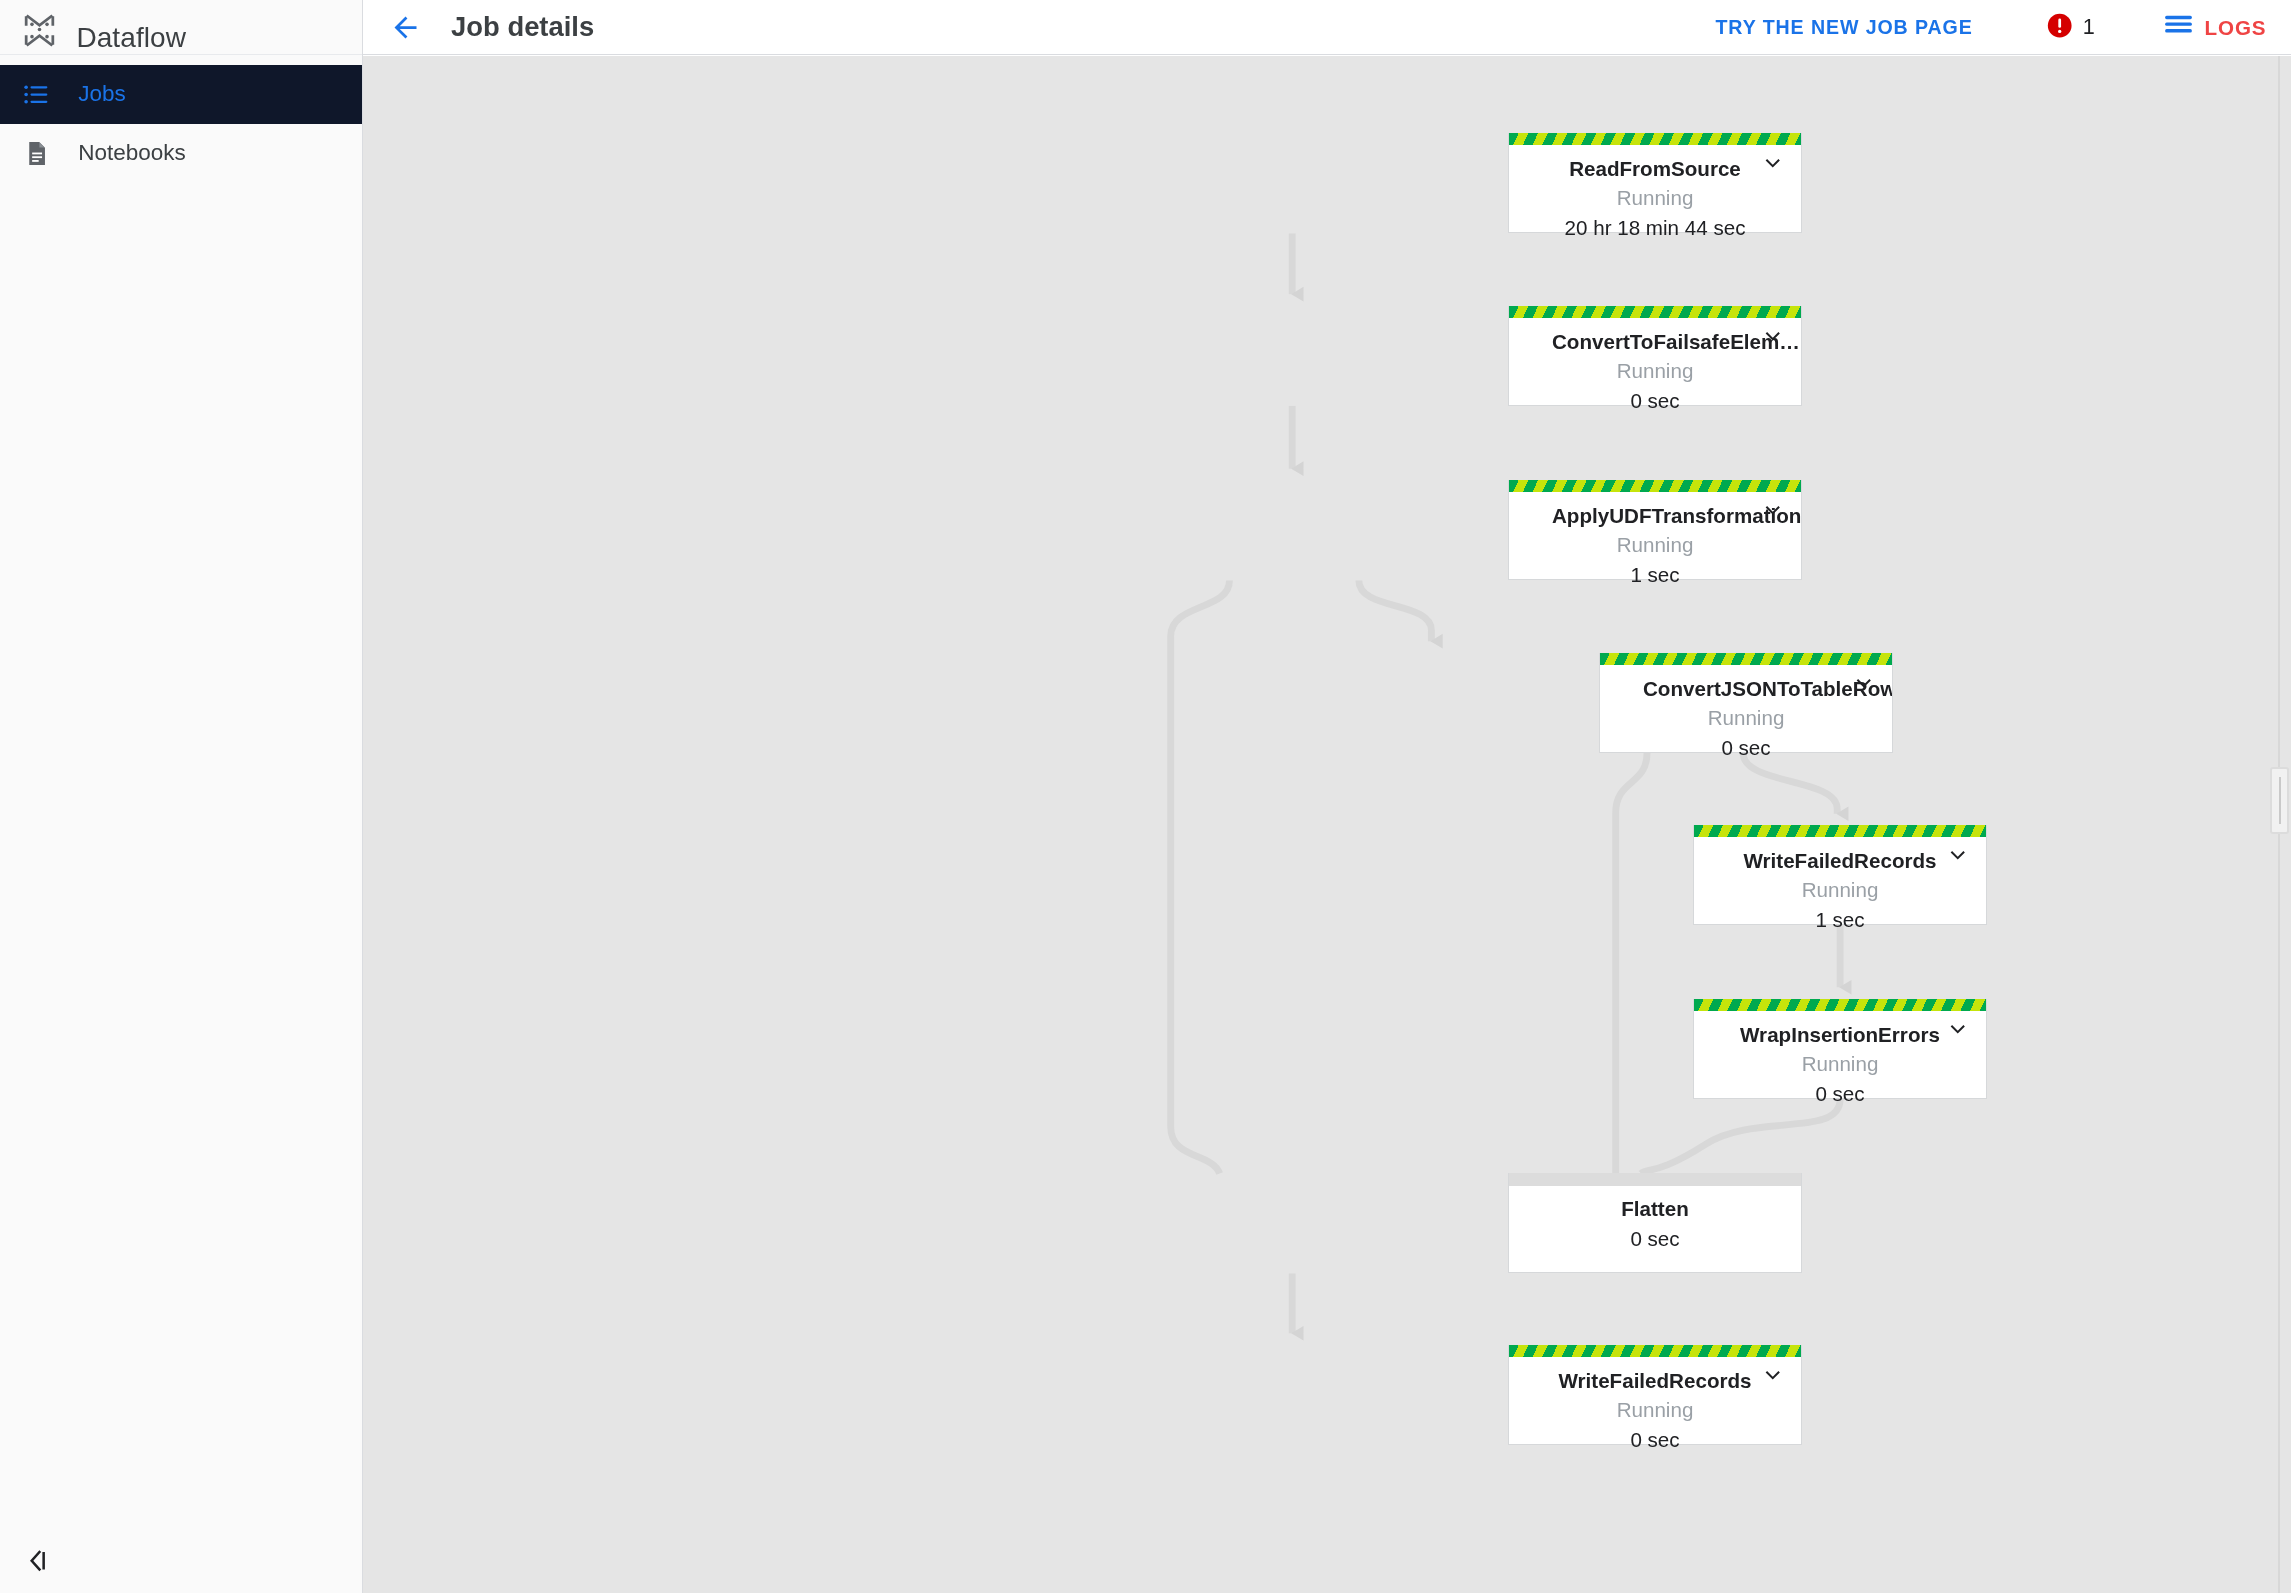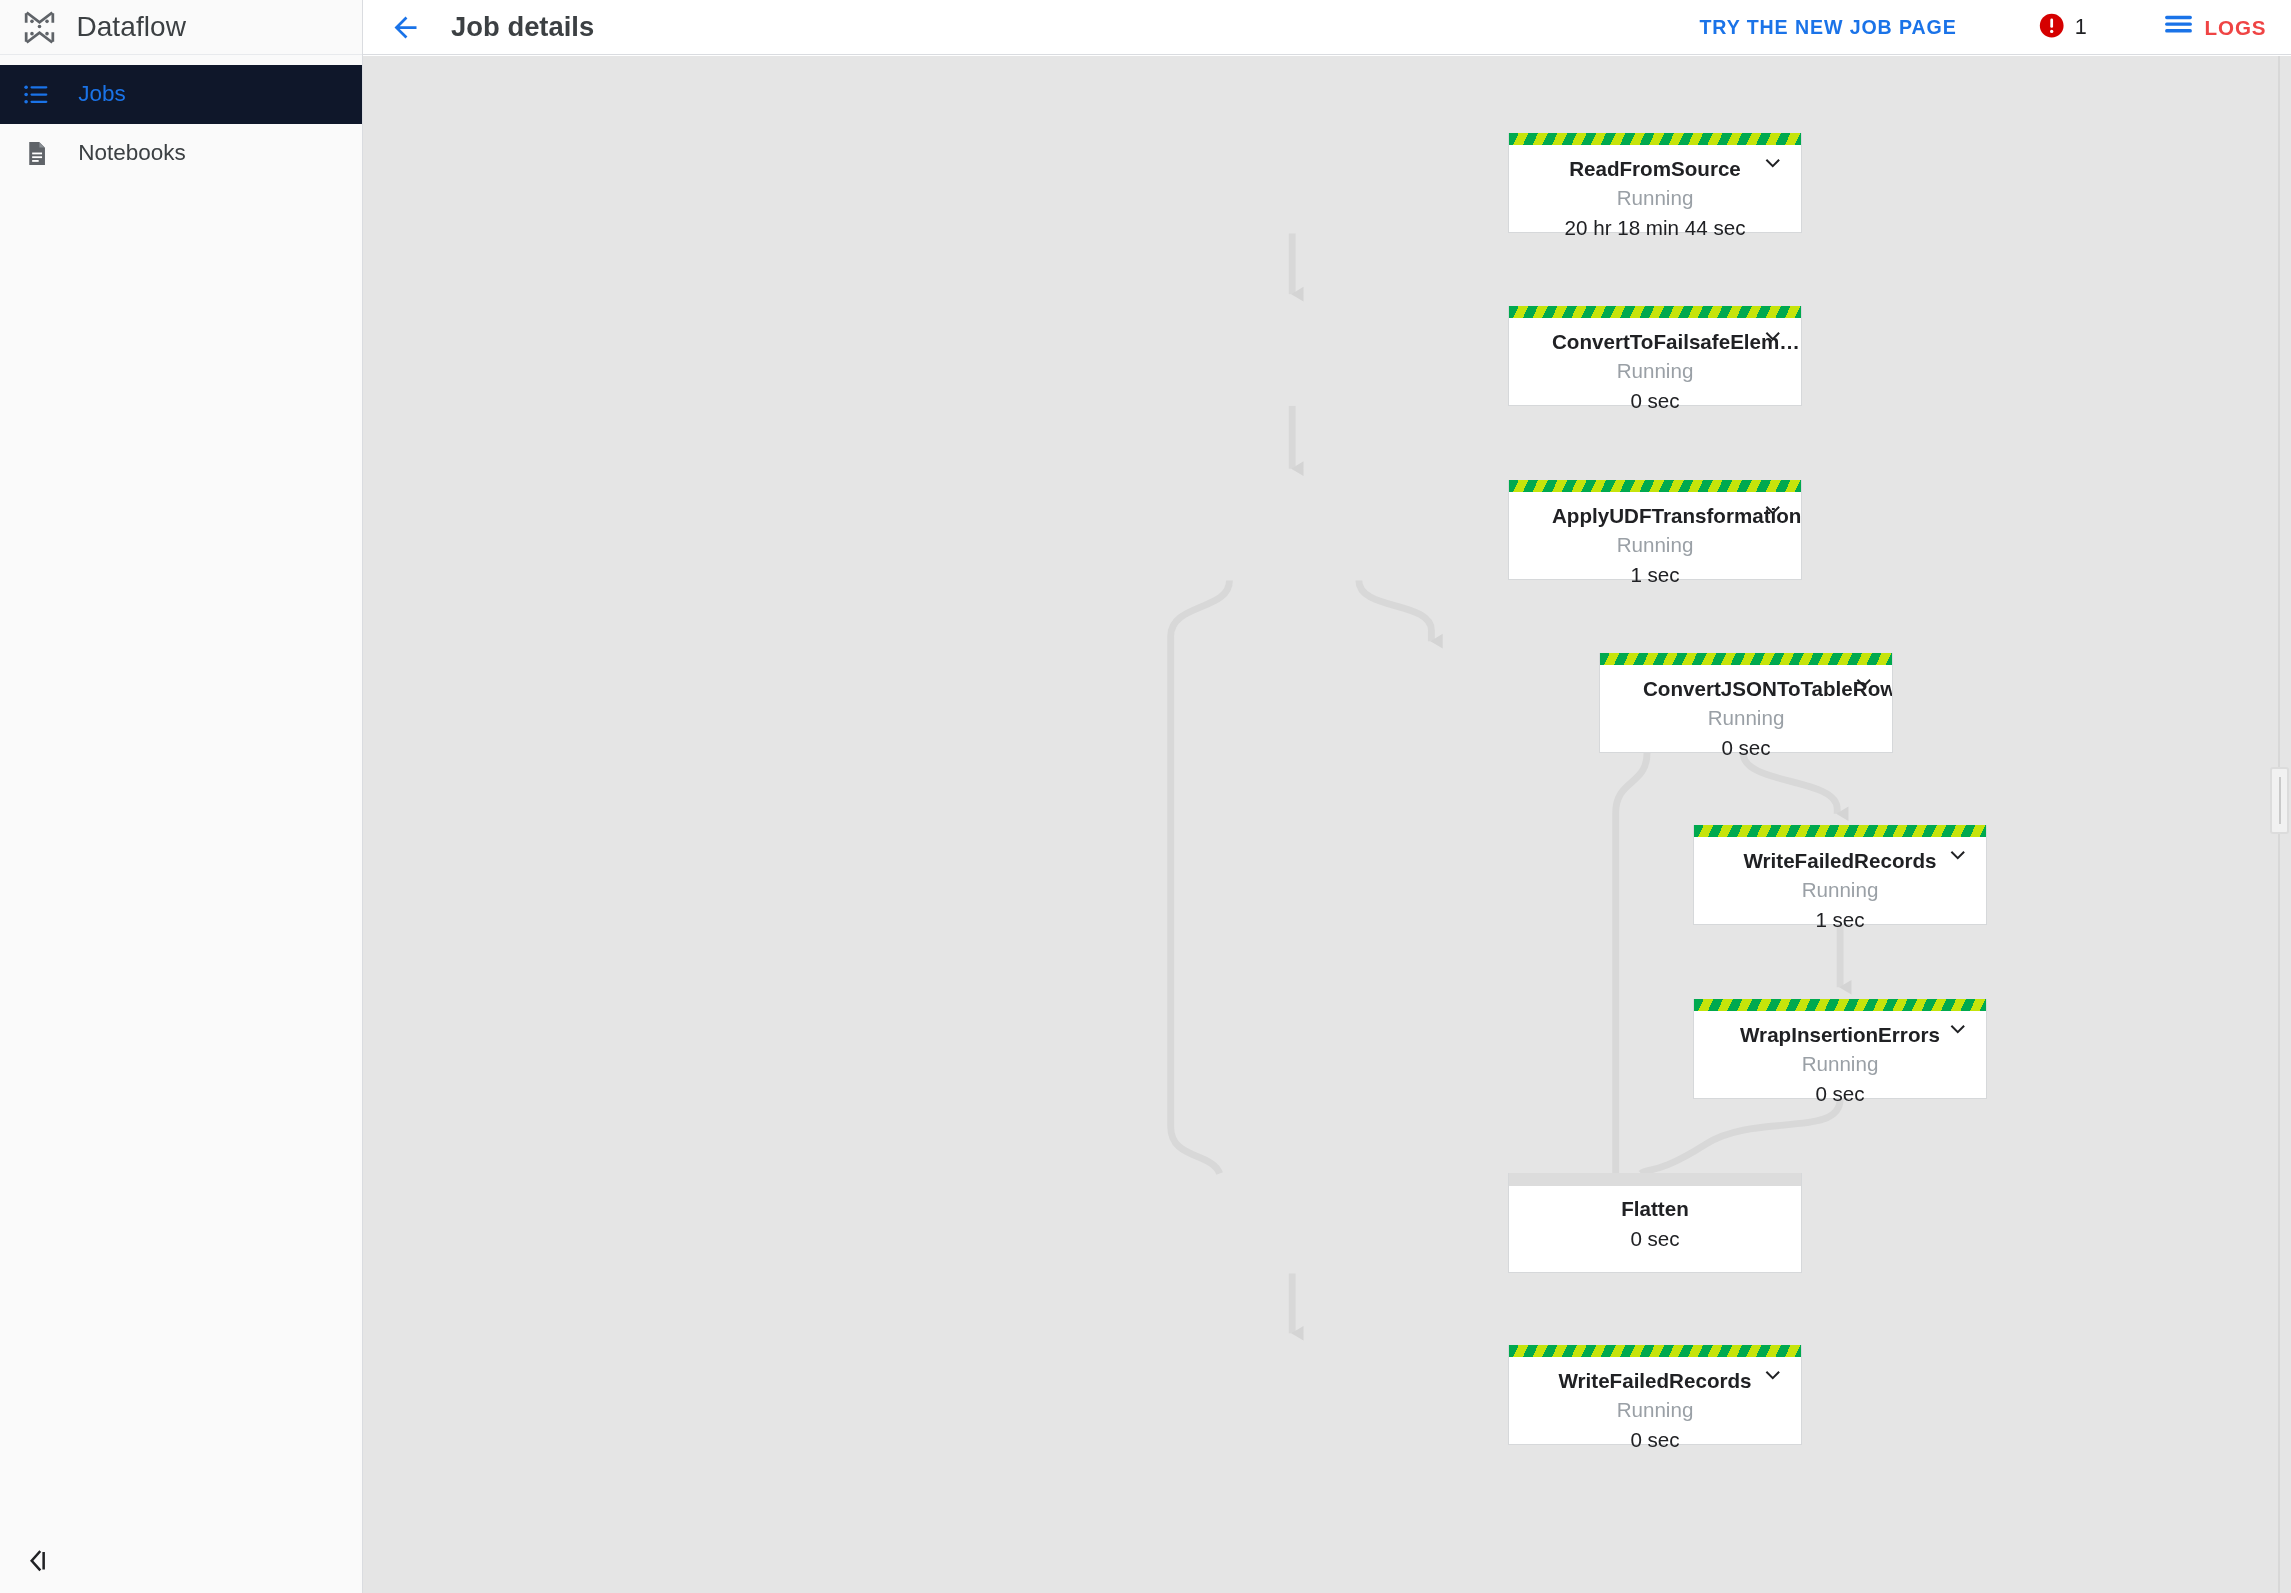--- a/index.html
+++ b/index.html
@@ -16,21 +16,21 @@
   
   .sidebar {
     width: 363px; height: 1594px;
     background: #fafafa;
     border-right: 1px solid #dadce0;
     position: relative;
     flex: 0 0 363px;
   }
   .brand {
     height: 55px;
-    display: flex; align-items: center;
+    display: flex; align-items: flex-end;
     padding-left: 15.7px;
     border-bottom: 1px solid #e8eaed;
     background: #fafafa;
   }
   .brand-logo { width: 47px; height: 47px; flex: 0 0 47px; display:flex; align-items:center; justify-content:center; }
   .brand-title {
     font-size: 28px;
     color: #3c4043;
     letter-spacing: 0.1px;
     margin-left: 13.7px;
@@ -76,21 +76,21 @@
     cursor: pointer;
   }
   .page-title {
     font-size: 27.4px;
     color: #3c4043;
     margin-left: 25.5px;
     white-space: nowrap;
   }
   .topbar-right {
     position: absolute; right: 25.5px; top: 0;
-    height: 55px; display: flex; align-items: center; gap: 12px;
+    height: 55px; display: flex; align-items: center; gap: 4px;
   }
   .try-new {
     font-size: 19.6px; font-weight: bold;
     color: #1a73e8;
     letter-spacing: 0.9px;
     cursor: pointer;
     white-space: nowrap;
     padding: 7.8px 3.9px;
   }
   .err-chip {

